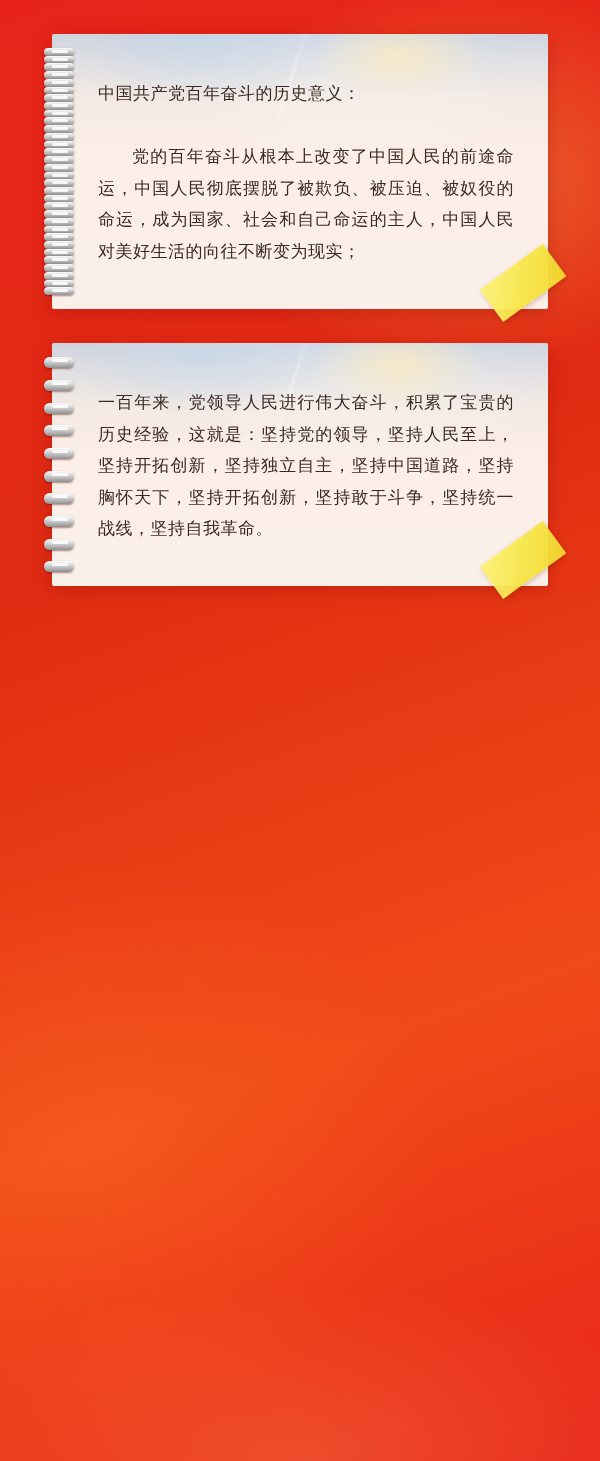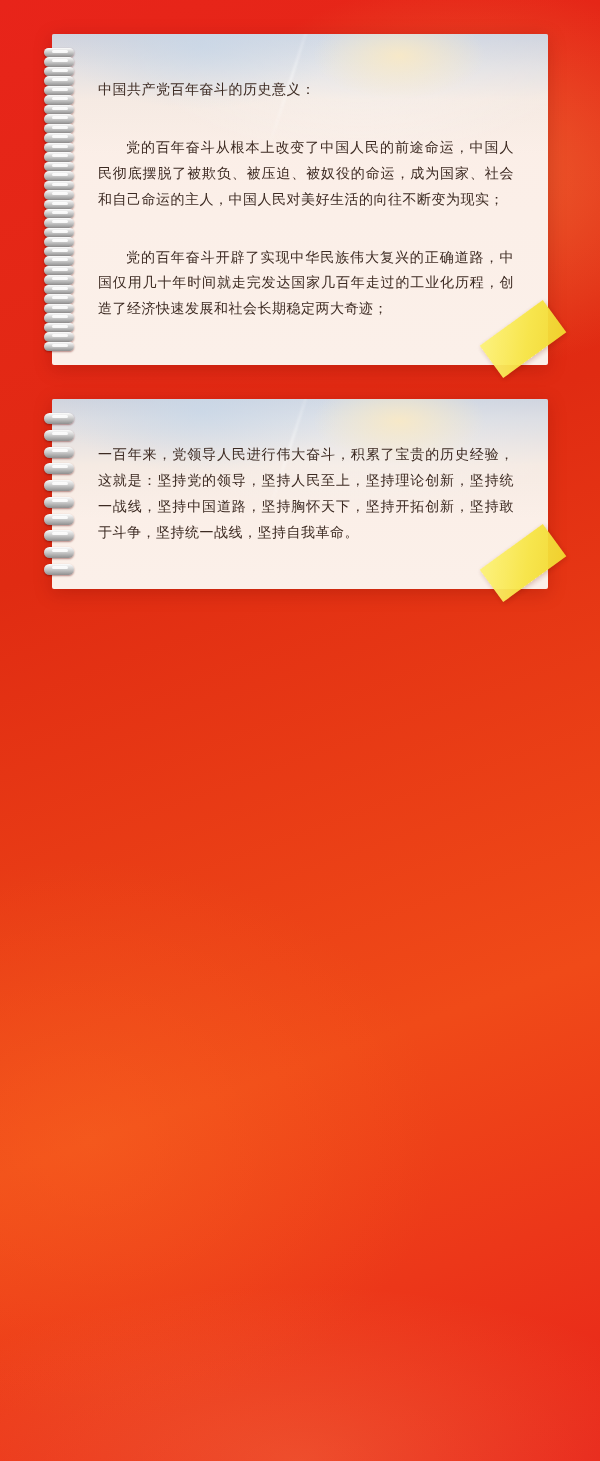--- a/index.html
+++ b/index.html
@@ -111,22 +111,22 @@
     height: 40px;
     background: linear-gradient(135deg, #fdf27a 0%, #f7e545 55%, #f2d92f 100%);
     transform: rotate(-36deg);
     box-shadow: 0 2px 5px rgba(120,20,0,0.25);
     opacity: 0.95;
     z-index: 6;
   }
 
   .doc-text {
     color: #3c2a22;
-    font-family: Liberation Mono, monospace;
-    font-size: 14px;
+    font-family: Liberation Sans, sans-serif;
+    font-size: 17px;
     line-height: 1.85;
     letter-spacing: 0.5px;
     text-align: justify;
   }
   .doc-text p {
     margin: 0 0 2px 0;
   }
   .doc-text p.indent {
     text-indent: 2em;
     margin-top: 32px;
@@ -144,21 +144,20 @@
 <div class="page">
 
   <div class="gap"></div>
   <div class="card-wrap">
     <div class="card">
       <div class="card-photo"></div>
       <div class="card-inner">
         <div class="doc-text">
           <p>中国共产党百年奋斗的历史意义：</p>
           <p class="indent">党的百年奋斗从根本上改变了中国人民的前途命运，中国人民彻底摆脱了被欺负、被压迫、被奴役的命运，成为国家、社会和自己命运的主人，中国人民对美好生活的向往不断变为现实；</p>
-          <p class="indent">党的百年奋斗开辟了实现中华民族伟大复兴的正确道路，中国仅用几十年时间就走完发达国家几百年走过的工业化历程，创造了经济快速发展和社会长期稳定两大奇迹；</p>
         </div>
       </div>
     </div>
     <div class="spiral">
       <div class="ring"></div>
       <div class="ring"></div>
       <div class="ring"></div>
       <div class="ring"></div>
       <div class="ring"></div>
       <div class="ring"></div>
@@ -191,21 +190,21 @@
     </div>
     <div class="tape"></div>
   </div>
 
   <div class="gap"></div>
   <div class="card-wrap">
     <div class="card">
       <div class="card-photo"></div>
       <div class="card-inner">
         <div class="doc-text">
-          <p>一百年来，党领导人民进行伟大奋斗，积累了宝贵的历史经验，这就是：坚持党的领导，坚持人民至上，坚持理论创新，坚持统一战线，坚持中国道路，坚持胸怀天下，坚持开拓创新，坚持敢于斗争，坚持统一战线，坚持自我革命。</p>
+          <p>一百年来，党领导人民进行伟大奋斗，积累了宝贵的历史经验，这就是：坚持党的领导，坚持人民至上，坚持开拓创新，坚持独立自主，坚持中国道路，坚持胸怀天下，坚持开拓创新，坚持敢于斗争，坚持统一战线，坚持自我革命。</p>
         </div>
       </div>
     </div>
     <div class="spiral">
       <div class="ring"></div>
       <div class="ring"></div>
       <div class="ring"></div>
       <div class="ring"></div>
       <div class="ring"></div>
       <div class="ring"></div>

